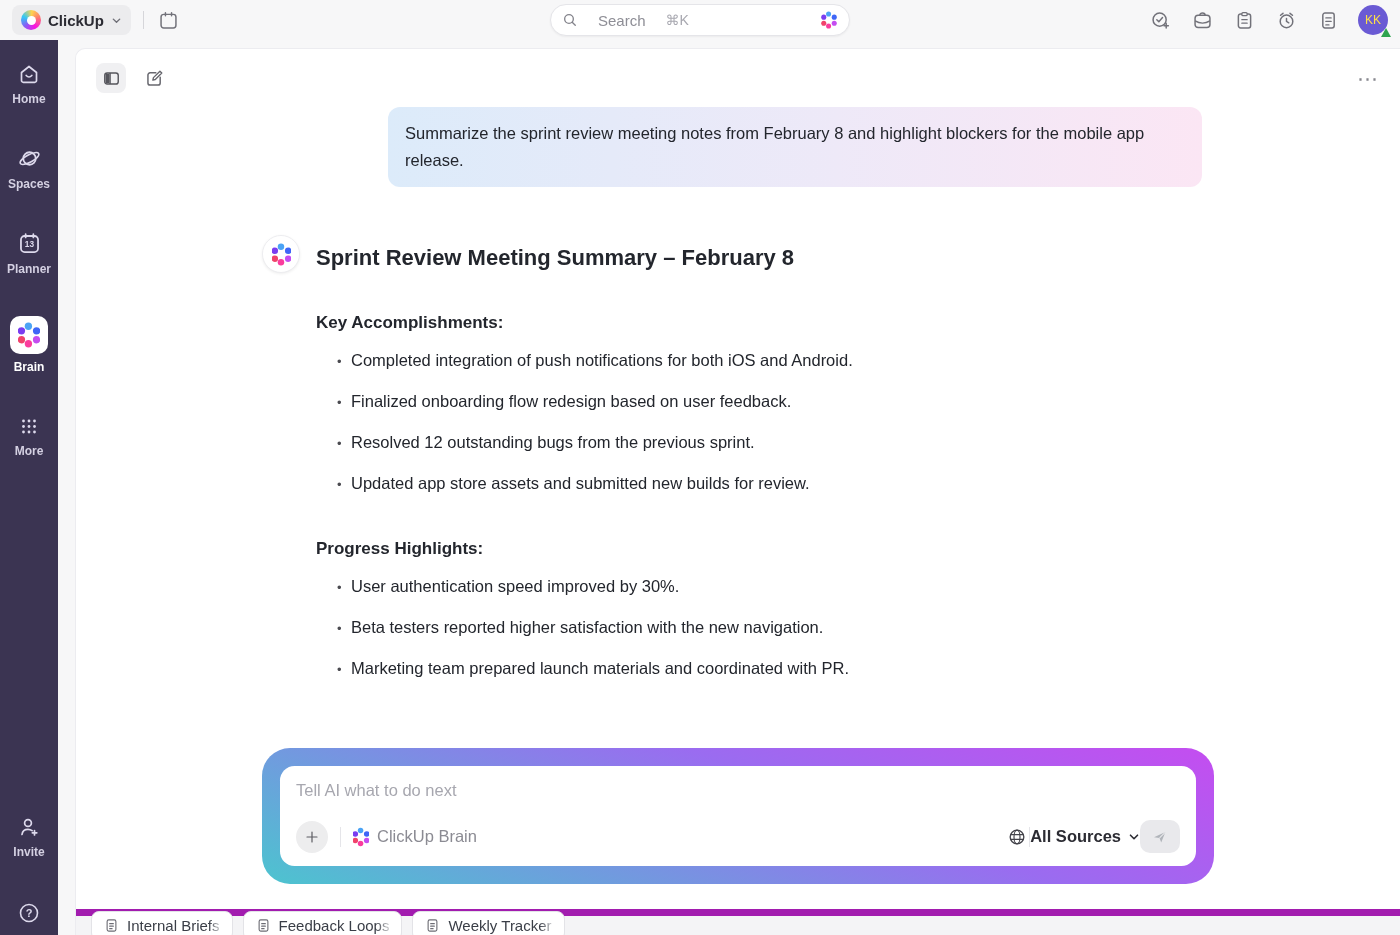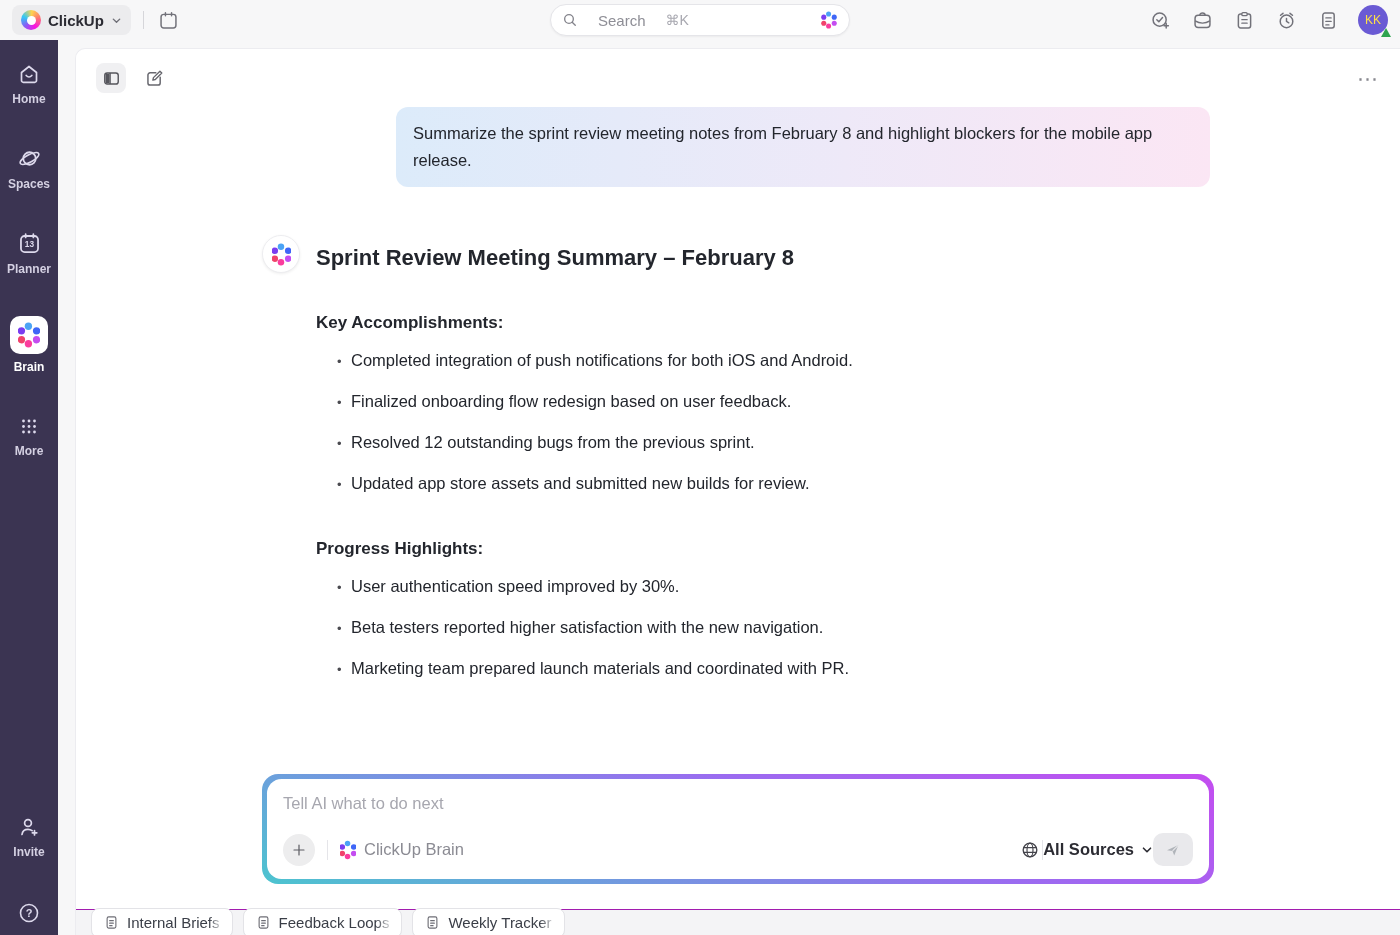--- a/index.html
+++ b/index.html
@@ -36,49 +36,49 @@
 
   
   .main-panel { flex:1; min-width:0; margin:8px 0 0 17px; background:#fff; border:1px solid #ececf0; border-right:none; border-bottom:none; border-radius:10px 0 0 0; display:flex; flex-direction:column; overflow:hidden; }
   .panel-toolbar { flex:none; display:flex; align-items:center; gap:16px; padding:14px 20px 4px 20px; }
   .toggle-btn { width:30px; height:30px; background:#f0f0f2; border:none; border-radius:8px; display:grid; place-items:center; cursor:pointer; }
   .more-btn { margin-left:auto; background:none; border:none; color:#87878e; font-size:21px; letter-spacing:2px; line-height:1; cursor:pointer; }
 
   .chat-scroll { flex:1; min-height:0; overflow:hidden; display:flex; flex-direction:column; }
   .chat-col { width:952px; margin:0 auto; flex:1; min-height:0; }
 
-  .user-bubble { margin:10px 4px 0 auto; max-width:814px; border-radius:12px; padding:13px 17px; background:linear-gradient(90deg,#dcebfa 0%,#eee9f8 55%,#fbe6f4 100%); font-size:16.5px; line-height:27px; color:#23262d; }
+  .user-bubble { margin:10px 12px 0 auto; max-width:814px; border-radius:12px; padding:13px 17px; background:linear-gradient(90deg,#dcebfa 0%,#eee9f8 55%,#fbe6f4 100%); font-size:16.5px; line-height:27px; color:#23262d; }
 
   .ai-row { margin-top:48px; display:flex; gap:16px; }
   .ai-avatar { flex:none; width:38px; height:38px; border-radius:50%; background:#fff; border:1px solid #ededf0; box-shadow:0 1px 3px rgba(0,0,0,.07); display:grid; place-items:center; }
   .ai-content { flex:1; padding-top:2px; }
   .ai-title { font-size:22px; font-weight:700; color:#23262d; margin-top:8px; }
   .msg-section { margin-top:42px; }
   .msg-section h2 { font-size:17px; font-weight:700; color:#23262d; }
   .msg-section ul { list-style:none; margin-top:13px; padding-left:35px; }
   .msg-section li { position:relative; font-size:16.5px; line-height:27px; color:#23262d; margin-top:14px; }
   .msg-section li::before { content:"•"; position:absolute; left:-14px; top:1px; font-size:13px; color:#4a4a50; }
 
   
   .composer-wrap { flex:none; width:952px; margin:26px auto 0; }
-  .composer-border { padding:5px; border-radius:16px; background:linear-gradient(200deg,#c44df0 0%,#9a6cf0 40%,#4cc4cf 100%); }
+  .composer-border { padding:18px; border-radius:28px; background:linear-gradient(200deg,#c44df0 0%,#9a6cf0 40%,#4cc4cf 100%); }
   .composer-inner { background:#fff; border-radius:14.5px; padding:15px 16px 13px; display:flex; flex-direction:column; gap:20px; }
   .composer-input { border:none; outline:none; font-family:"Liberation Sans", sans-serif; font-size:16.5px; color:#23262d; width:100%; background:transparent; }
   .composer-input::placeholder { color:#a7a7af; }
   .composer-row { display:flex; align-items:center; gap:12px; }
   .plus-btn { width:32px; height:32px; border-radius:50%; background:#ededee; border:none; display:grid; place-items:center; cursor:pointer; }
   .vdiv { width:1px; height:20px; background:#e5e5e9; }
   .model-chip { display:flex; align-items:center; gap:8px; cursor:pointer; }
   .model-label { font-size:16.5px; color:#8b8b93; }
   .composer-right { margin-left:auto; display:flex; align-items:center; gap:0; }
   .sources-btn { display:flex; align-items:center; gap:7px; background:none; border:none; font-family:"Liberation Sans", sans-serif; font-size:16.5px; font-weight:600; color:#2c2c33; cursor:pointer; }
   .send-btn { width:40px; height:33px; border:none; border-radius:10px; background:#e9e9ec; display:grid; place-items:center; cursor:pointer; }
 
   
-  .footer-bar { flex:none; height:26px; margin-top:25px; background:#f4f4f6; border-top:1px solid #a21caf; display:flex; align-items:center; gap:10px; padding:0 15px; }
+  .footer-bar { flex:none; height:26px; margin-top:25px; background:#f4f4f6; border-top:7px solid #a21caf; display:flex; align-items:center; gap:10px; padding:0 15px; }
   .chip { display:flex; align-items:center; gap:8px; height:30px; background:#fff; border:1px solid #e3e3e7; border-radius:8px; padding:0 12px; box-shadow:0 1px 1px rgba(0,0,0,.03); cursor:pointer; }
   .chip-label { font-size:15px; font-weight:500; color:#3a3e47; white-space:nowrap; -webkit-mask-image:linear-gradient(90deg,#000 88%,rgba(0,0,0,.25)); mask-image:linear-gradient(90deg,#000 88%,rgba(0,0,0,.25)); }
 
   svg { display:block; }
 </style>
 </head>
 <body>
 
 <svg width="0" height="0" style="position:absolute">
   <defs>

